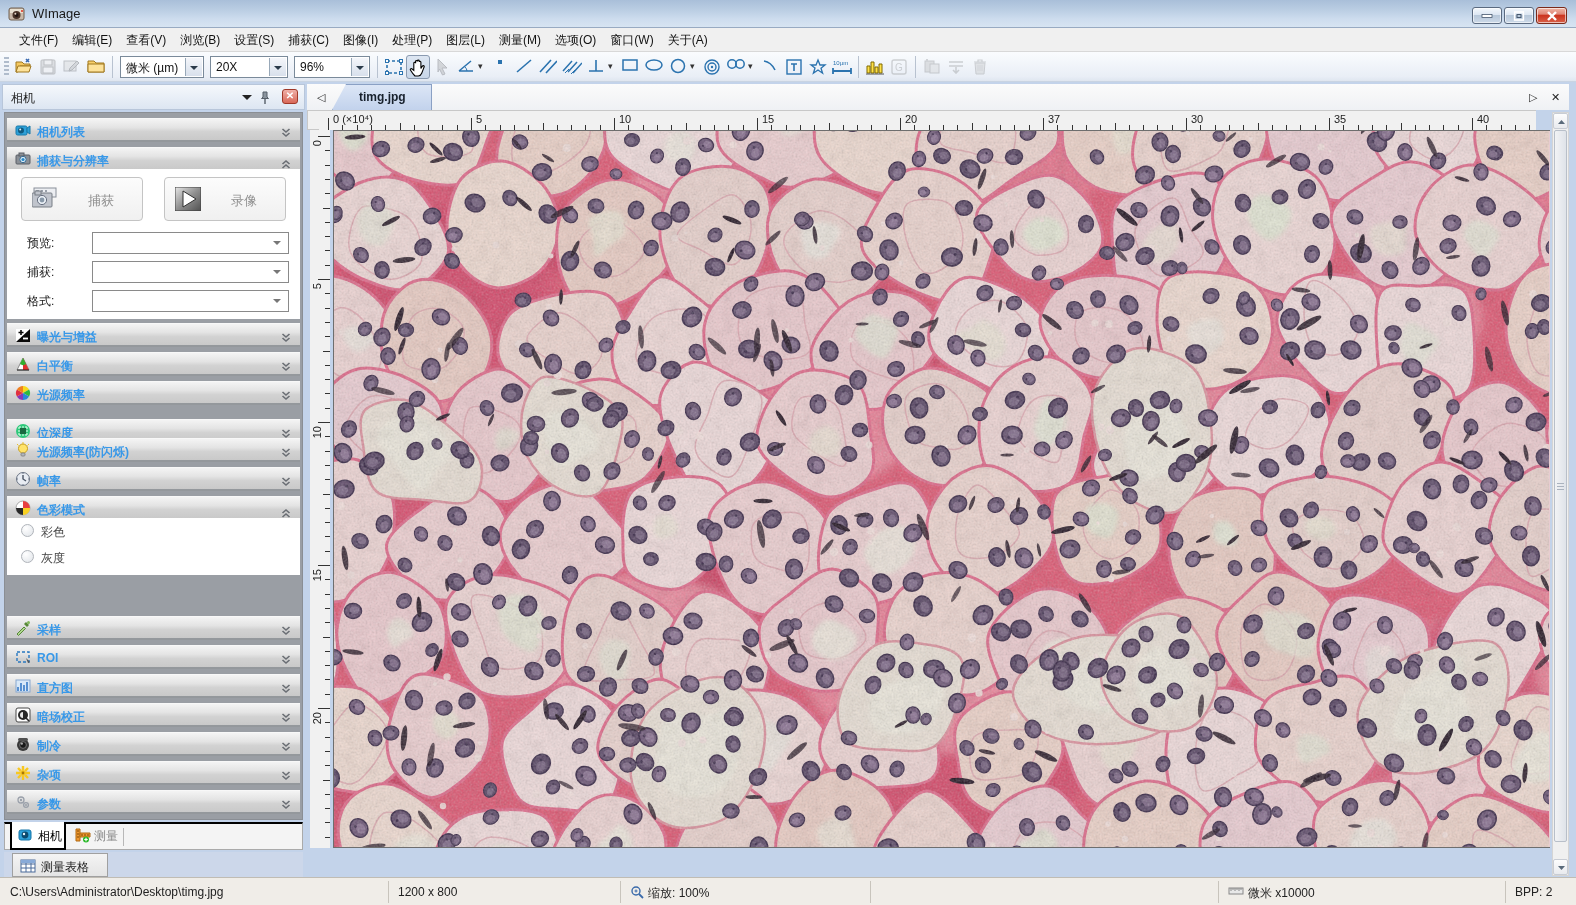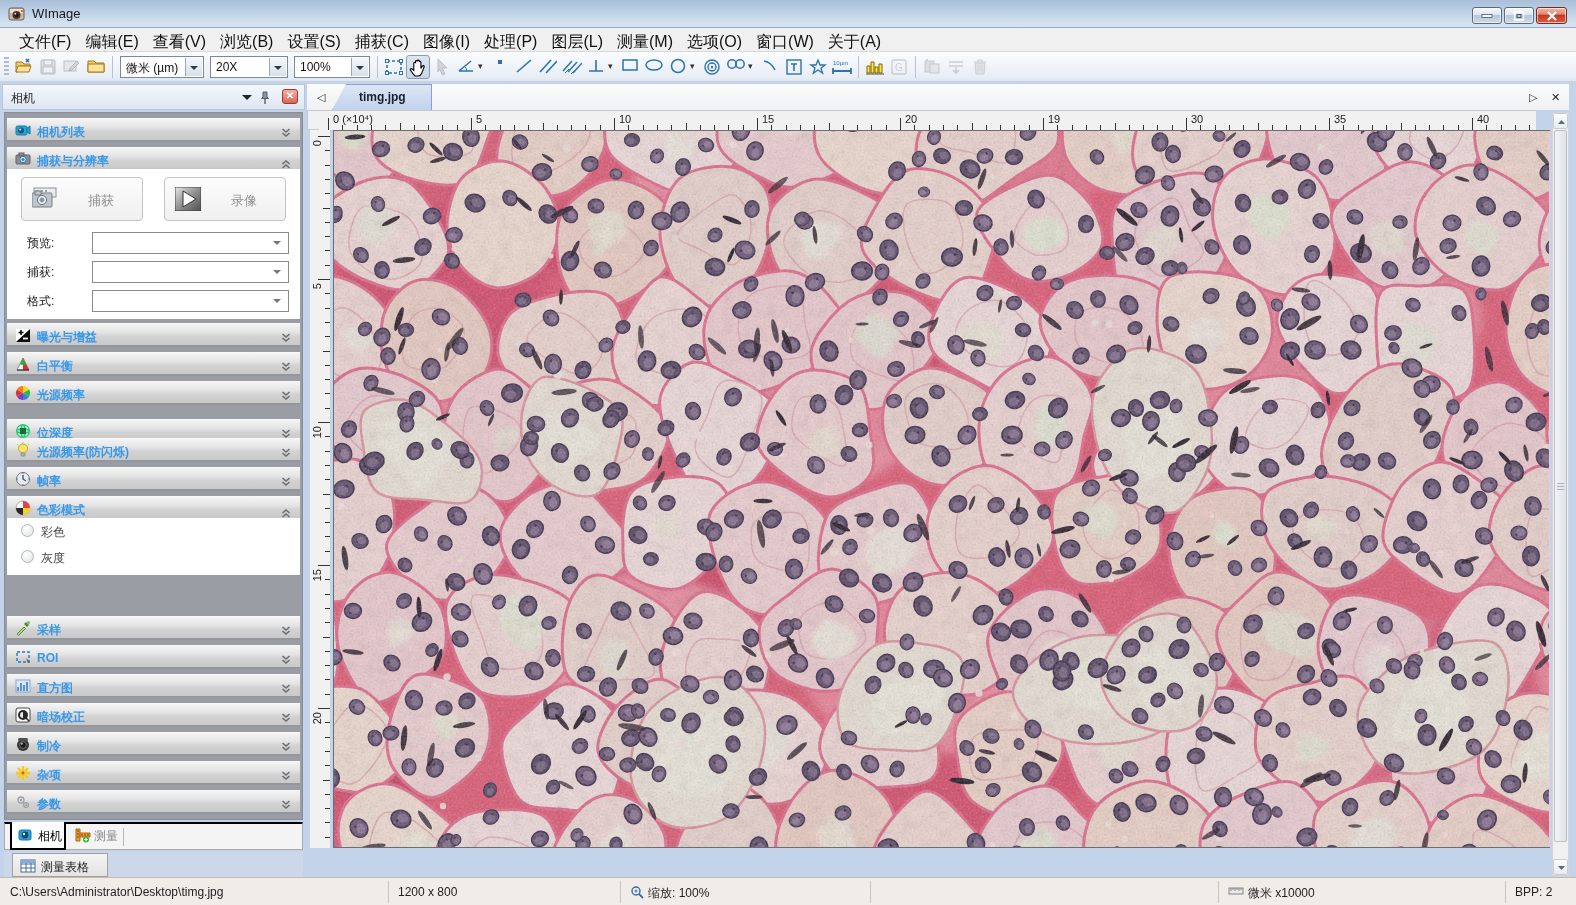--- a/index.html
+++ b/index.html
@@ -6,21 +6,21 @@
 
 #title{position:absolute;left:0;top:0;width:100%;height:28px;background:linear-gradient(#a9bfd9 0%,#bccfe4 40%,#cddcee 70%,#d7e4f2 100%);border-bottom:1px solid #98aac2}
 #title .ti{position:absolute;left:8px;top:5px}
 #title .tt{position:absolute;left:32px;top:6px;font-size:13px;color:#1a1a1a}
 .wbtn{position:absolute;top:7px;width:30px;height:17px;border:1px solid #5a6a80;border-radius:3px;background:linear-gradient(#f4f8fc 0%,#dce6f2 45%,#b8c8da 50%,#ccd9e8 100%);box-shadow:inset 0 0 0 1px rgba(255,255,255,.6)}
 #bmin{left:1472px}#bmax{left:1504px}
 #bclose{left:1536px;width:31px;background:linear-gradient(#f0b8a8 0%,#e08878 40%,#cc3520 50%,#d86048 100%);border-color:#7a2a1a}
 .wbtn svg{position:absolute;left:50%;top:50%;transform:translate(-50%,-50%)}
 
 #menu{position:absolute;left:0;top:28px;width:100%;height:24px;background:#f0f0f0;border-bottom:1px solid #d8d8d8}
-.mi{display:inline-block;padding:4px 7px 0 7px;font-size:16px;color:#111}
+.mi{display:inline-block;padding:4px 7px 0 7px;font-size:12px;color:#111}
 #menu{padding-left:12px}
 
 #tbar{position:absolute;left:0;top:52px;width:100%;height:30px;background:linear-gradient(#fafcfe,#e9eef6 85%,#dfe6f0);border-bottom:1px solid #c9d4e2;white-space:nowrap;padding-left:4px}
 .grip{display:inline-block;width:5px;height:20px;margin:5px 3px 0 0;background:repeating-linear-gradient(#b0bccc 0 2px,transparent 2px 4px);vertical-align:top}
 .tb{display:inline-block;width:24px;height:24px;margin-top:3px;text-align:center;vertical-align:top;padding-top:3px}
 .tb svg{vertical-align:top}
 .tb.dis{opacity:.55;filter:grayscale(60%)}
 .tb.pressed{border:1px solid #8a9ab0;border-radius:3px;background:linear-gradient(#dde6f2,#c8d6e8);padding-top:2px}
 .tsep{display:inline-block;width:1px;height:22px;background:#b8c2d0;margin:4px 4px 0 4px;vertical-align:top}
 .dd{display:inline-block;font-size:9px;color:#333;vertical-align:top;margin-top:9px;width:10px}
@@ -124,21 +124,21 @@
         </svg></span><span class="tb dis"><svg width="18" height="18" viewBox="0 0 18 18">
           <rect x="1" y="3" width="12" height="10" fill="#d8dce2" stroke="#9098a8"></rect>
           <path d="M16 3l-7 7-1 3 3-1 7-7z" fill="#b8bec8" stroke="#808898" transform="translate(-2 0)"></path>
         </svg></span><span class="tb "><svg width="20" height="16" viewBox="0 0 20 16">
           <path d="M2 3h6l2 2h8v9H2z" fill="#f8cf6a" stroke="#a07820"></path>
           <path d="M2 6h16v8H2z" fill="#fde29a" stroke="#a07820"></path>
         </svg></span><span class="tsep"></span><span class="combo" style="width:84px"><span class="ct">微米 (µm)</span><span class="cb">
           <span class="ar"></span>
         </span></span><span class="combo" style="width:78px"><span class="ct">20X</span><span class="cb">
           <span class="ar"></span>
-        </span></span><span class="combo" style="width:76px"><span class="ct">100%</span><span class="cb">
+        </span></span><span class="combo" style="width:76px"><span class="ct">96%</span><span class="cb">
           <span class="ar"></span>
         </span></span><span class="tsep"></span><span class="tb "><svg width="20" height="18" viewBox="0 0 20 18">
           <rect x="3" y="3" width="14" height="12" fill="none" stroke="#2b73af" stroke-width="1.6" stroke-dasharray="3 2"></rect>
           <rect x="1.5" y="1.5" width="3" height="3" fill="#fff" stroke="#2b73af"></rect>
           <rect x="15.5" y="1.5" width="3" height="3" fill="#fff" stroke="#2b73af"></rect>
           <rect x="1.5" y="13.5" width="3" height="3" fill="#fff" stroke="#2b73af"></rect>
           <rect x="15.5" y="13.5" width="3" height="3" fill="#fff" stroke="#2b73af"></rect>
         </svg></span><span class="tb pressed"><svg width="20" height="20" viewBox="0 0 20 20">
           <path d="M7 18c-1.5-1.5-3.5-4.2-4.6-6 -.5-.8.6-1.8 1.4-1.2l2 1.6V5.2c0-1.2 1.7-1.2 1.8 0V3.4c0-1.2 1.8-1.2 1.8 0V3c0-1.2 1.8-1.2 1.8 0v1c0-1 1.7-1 1.7.2v6.2c0 0 .8-1.6 1.6-2.4.9-.9 2.1-.2 1.7.8-.7 1.8-1.7 4.6-2.5 6.4-.6 1.4-1.6 2.8-3.4 2.8z" fill="#fff" stroke="#000" stroke-width="1.1"></path>
         </svg></span><span class="tb dis"><svg width="16" height="18" viewBox="0 0 16 18">
@@ -573,21 +573,21 @@
           <i style="left:1153.0px;height:12px"></i>
           <i style="left:1167.3px;height:5px"></i>
           <i style="left:1181.6px;height:5px"></i>
           <i style="left:1195.9px;height:5px"></i>
           <i style="left:1210.2px;height:5px"></i>
           <b style="left:14px">0 (×10⁴)</b>
           <b style="left:157px">5</b>
           <b style="left:300px">10</b>
           <b style="left:443px">15</b>
           <b style="left:586px">20</b>
-          <b style="left:729px">19</b>
+          <b style="left:729px">37</b>
           <b style="left:872px">30</b>
           <b style="left:1015px">35</b>
           <b style="left:1158px">40</b>
         </div>
       <div id="vruler">
           <i style="top:6.0px;width:12px"></i>
           <i style="top:20.3px;width:5px"></i>
           <i style="top:34.6px;width:5px"></i>
           <i style="top:48.9px;width:5px"></i>
           <i style="top:63.2px;width:5px"></i>

